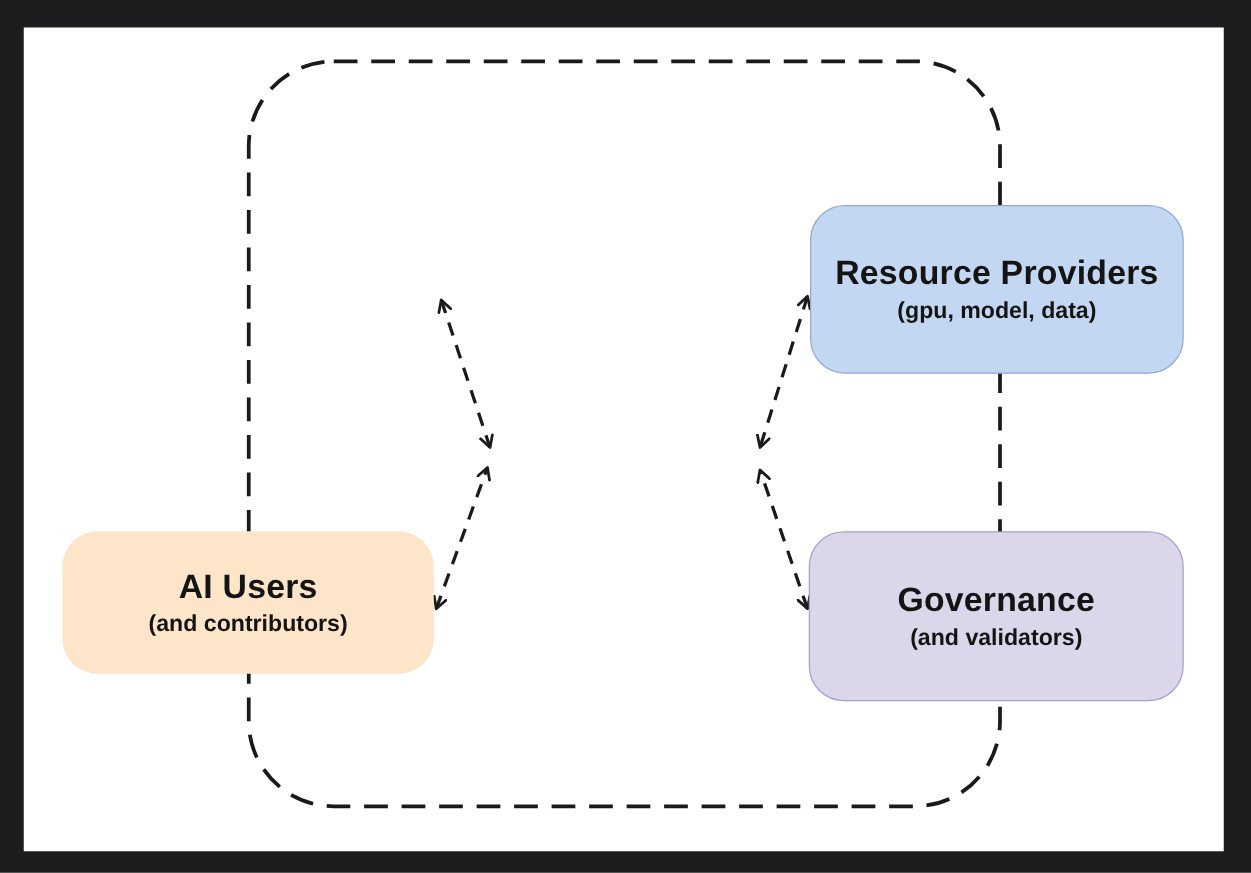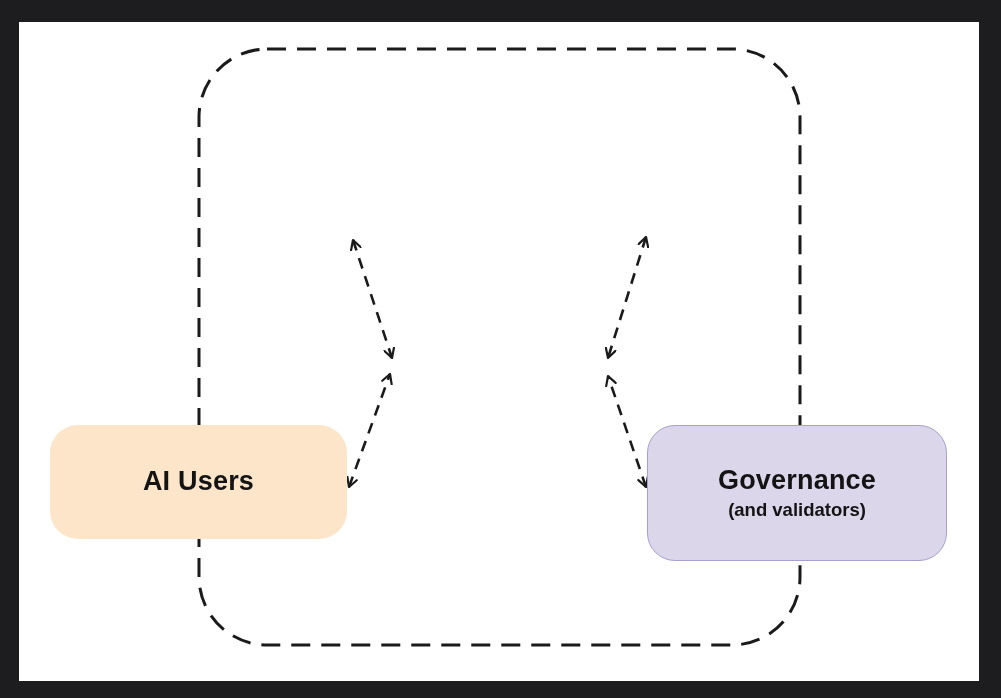--- a/index.html
+++ b/index.html
@@ -46,24 +46,29 @@
       <path d="M334,218 L373,336" fill="none" stroke="var(--line,#1a1a1a)" stroke-width="2.6" stroke-dasharray="11 8" marker-start="url(#arrow)" marker-end="url(#arrow)"></path>
 
       <path d="M330,465 L371,352" fill="none" stroke="var(--line,#1a1a1a)" stroke-width="2.6" stroke-dasharray="11 8" marker-start="url(#arrow)" marker-end="url(#arrow)"></path>
 
       <path d="M627,215 L589,336" fill="none" stroke="var(--line,#1a1a1a)" stroke-width="2.6" stroke-dasharray="11 8" marker-start="url(#arrow)" marker-end="url(#arrow)"></path>
 
       <path d="M627,465 L589,354" fill="none" stroke="var(--line,#1a1a1a)" stroke-width="2.6" stroke-dasharray="11 8" marker-start="url(#arrow)" marker-end="url(#arrow)"></path>
     </svg>
 
 
+    <div class="node node-resource-providers">
+      <div class="title">Resource Providers</div>
+      <div class="subtitle">(gpu, model, data)</div>
+    </div>
 
 
     <div class="node node-ai-users">
       <div class="title">AI Users</div>
+      <div class="subtitle">(and contributors)</div>
     </div>
 
     <div class="node node-governance">
       <div class="title">Governance</div>
       <div class="subtitle">(and validators)</div>
     </div>
 
   </div>
 </div>
 

